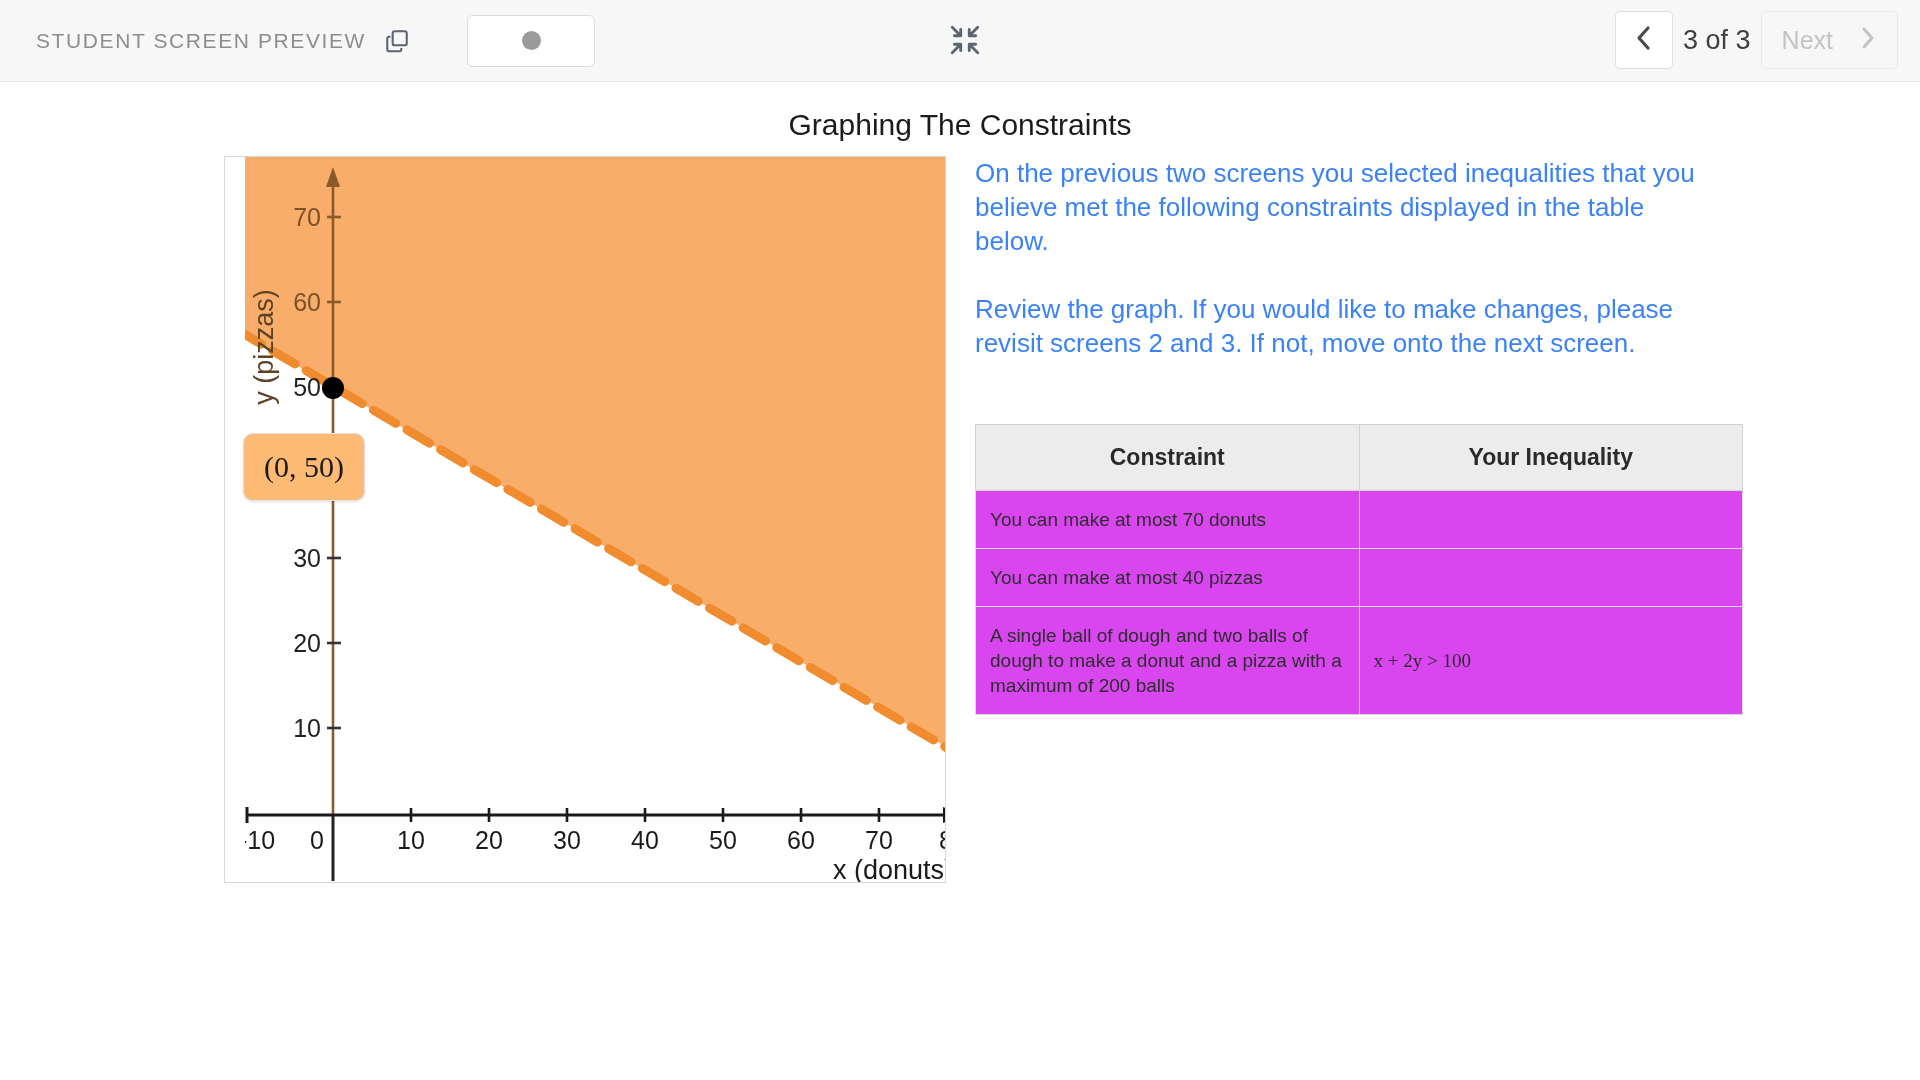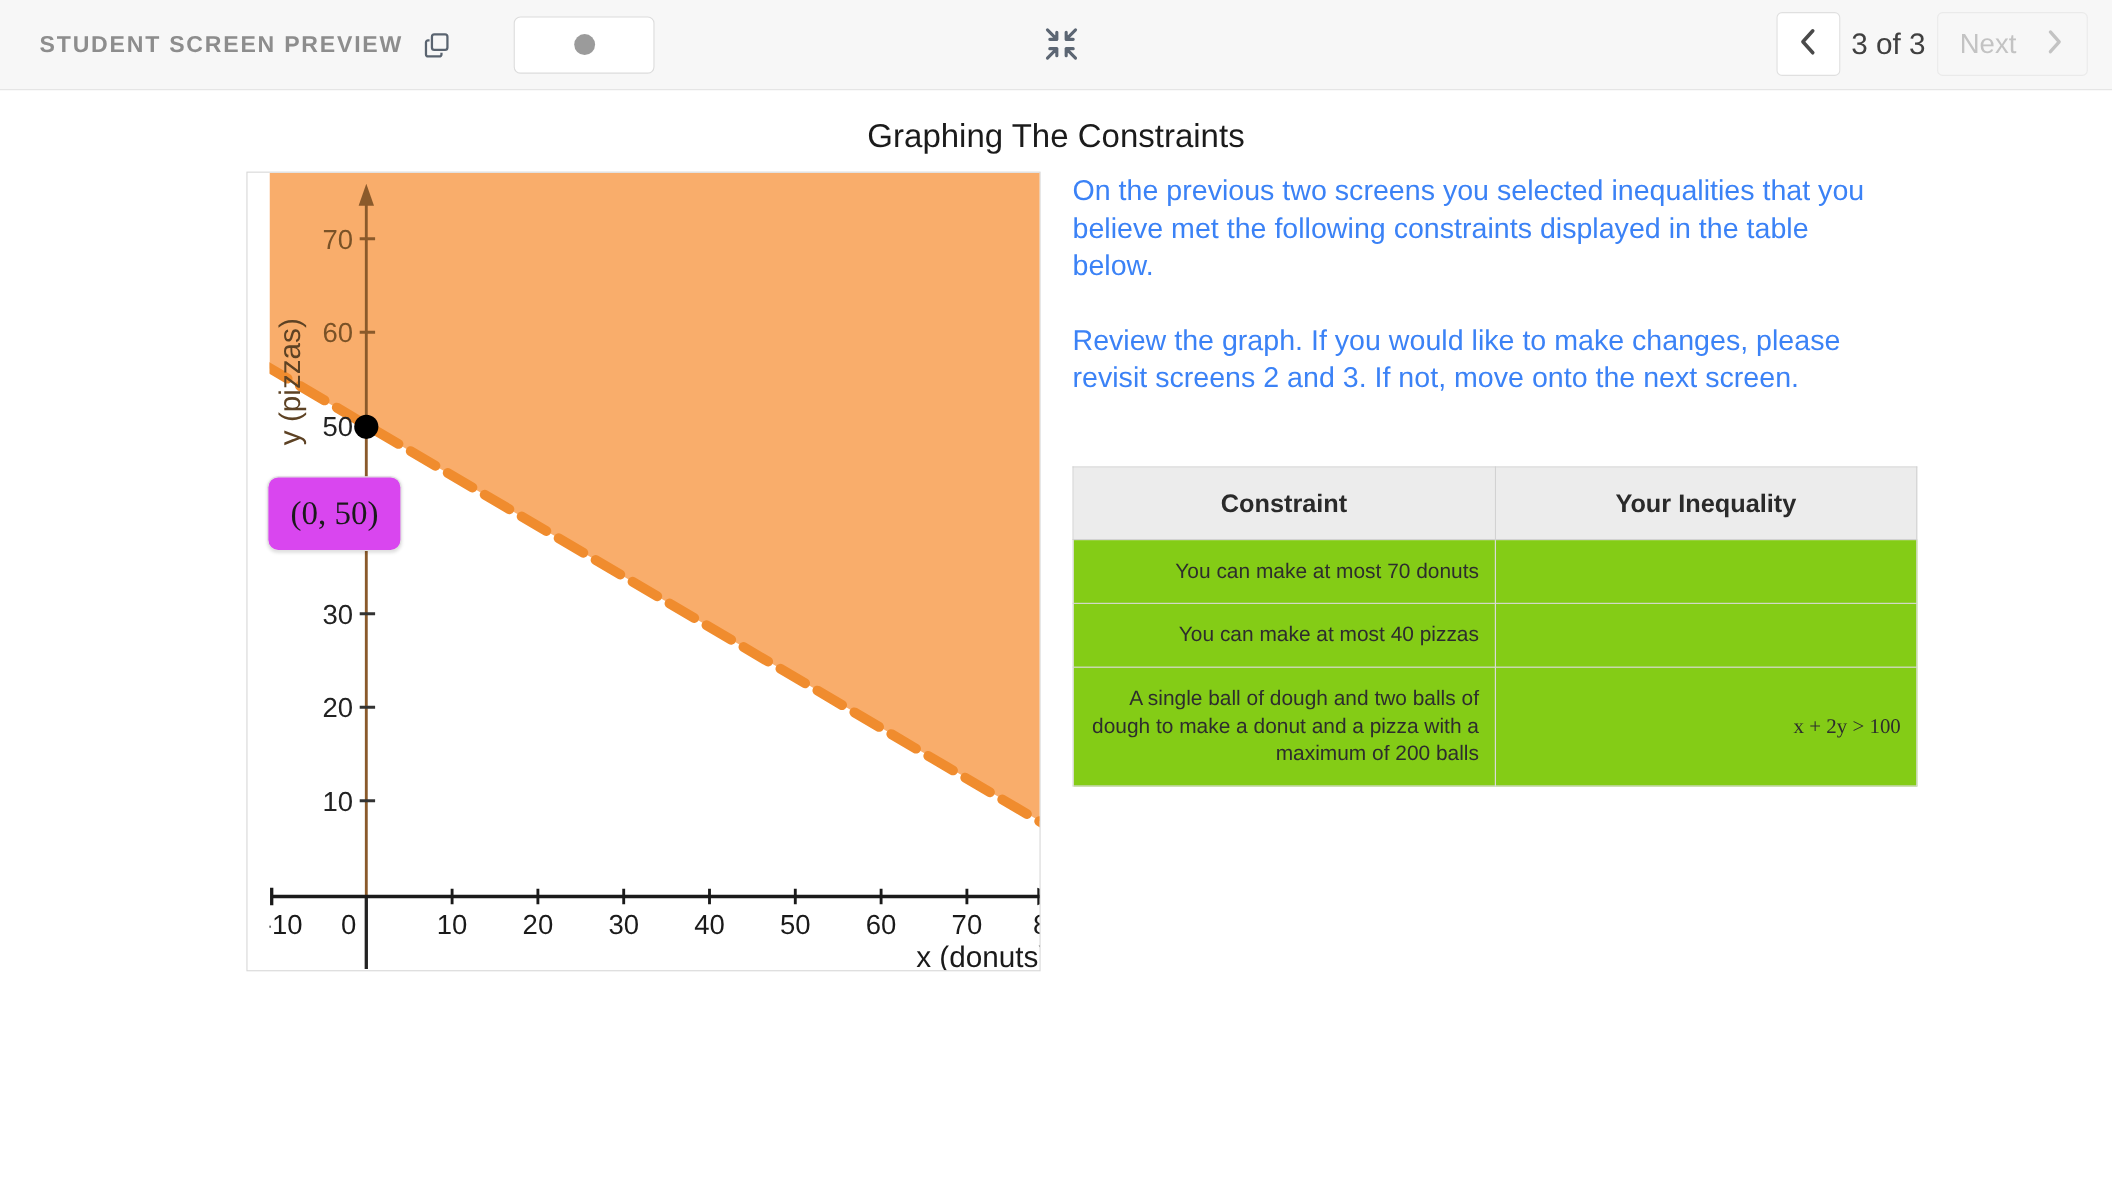--- a/index.html
+++ b/index.html
@@ -18,21 +18,21 @@
     border-bottom: 1px solid #e3e3e3;
     display: flex;
     align-items: center;
   }
   .preview-group {
     display: flex; align-items: center; gap: 18px;
     margin-left: 36px;
   }
   .preview-label {
     font-size: 21px; letter-spacing: 1.6px;
-    color: #8d8d8d; font-weight: 700;
+    color: #8d8d8d; font-weight: 400;
     white-space: nowrap;
   }
   .copy-icon { width: 26px; height: 26px; display:block; }
   .record-btn {
     margin-left: 57px;
     width: 128px; height: 52px;
     border: 1px solid #dcdcdc; border-radius: 6px;
     background: #ffffff;
     display: flex; align-items: center; justify-content: center;
   }
@@ -91,21 +91,21 @@
     border: 1px solid #d7d7d7;
     background: #ffffff;
     overflow: hidden;
     padding-left: 20px;
   }
   .graph-frame svg { display: block; }
   .tooltip-box {
     position: absolute;
     left: 18px; top: 276px;
     width: 122px; height: 68px;
-    background: #d946ef;
+    background: #fdba74;
     border: 1px solid #e2e2e2;
     border-radius: 10px;
     box-shadow: 0 1px 3px rgba(0,0,0,0.12);
     display: flex; align-items: center; justify-content: center;
     font-family: "Liberation Serif", serif;
     font-size: 30px;
     color: #1a1a1a;
   }
 
   
@@ -130,26 +130,26 @@
   .constraint-table th {
     background: #ececec;
     border: 1px solid #d2d2d2;
     font-size: 23px;
     font-weight: 700;
     color: #2a2a2a;
     padding: 19px 8px;
     text-align: center;
   }
   .constraint-table td {
-    background: #84cc16;
+    background: #d946ef;
     border: 1px solid #d9d9d9;
     font-size: 19px;
     color: #2d2d2d;
     padding: 16px 14px;
-    text-align: right;
+    text-align: left;
     vertical-align: middle;
     line-height: 25px;
   }
   .ineq {
     font-family: "Liberation Serif", serif;
     font-size: 24px;
     color: #2b2b2b;
   }
 </style>
 </head>

